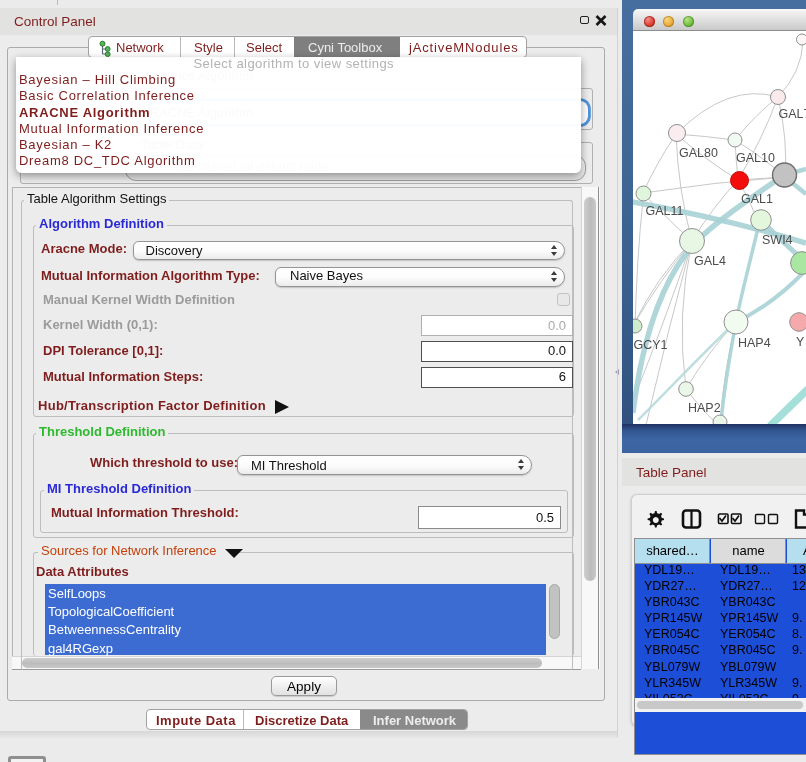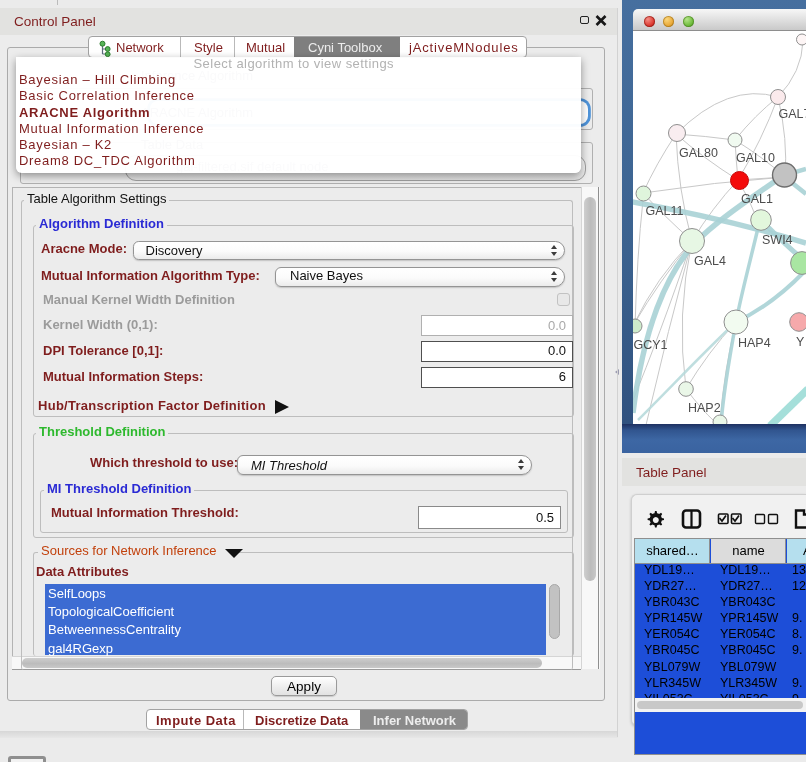--- a/index.html
+++ b/index.html
@@ -41,21 +41,21 @@
 <div class="abs" style="left:0;top:35px;width:618px;height:702px;background:#ececec;"></div>
 
 <div class="abs" style="left:7px;top:47px;width:598px;height:654px;border:1px solid #ababab;border-radius:3px;background:#ececec;"></div>
 
 <div class="abs" style="left:88px;top:36px;width:439px;height:22px;background:#fff;border:1px solid #a2a2a2;border-radius:4px;overflow:hidden;">
   <div class="abs" style="left:91.2px;top:0;width:1px;height:22px;background:#b9b9b9;"></div>
   <div class="abs" style="left:145px;top:0;width:1px;height:22px;background:#b9b9b9;"></div>
   <div class="abs" style="left:205.2px;top:0;width:106.2px;height:22px;background:#7f7f7f;"></div>
   <div class="abs lbl" style="left:27px;top:3px;">Network</div>
   <div class="abs lbl" style="left:105px;top:3px;">Style</div>
-  <div class="abs lbl" style="left:157px;top:3px;">Mutual</div>
+  <div class="abs lbl" style="left:157px;top:3px;">Select</div>
   <div class="abs lbl" style="left:219px;top:3px;color:#ededed;">Cyni Toolbox</div>
   <div class="abs lbl" style="left:320px;top:3px;letter-spacing:0.85px;">jActiveMNodules</div>
   <svg class="abs" style="left:9px;top:2px;" width="14" height="18" viewBox="0 0 14 18">
     <path d="M 4.5,6 V 15 M 4.5,10 H 9 M 4.5,15 H 9" fill="none" stroke="#5d6b7d" stroke-width="1.2"></path>
     <circle cx="4.5" cy="4.7" r="2.5" fill="#57b457" stroke="#2e7d2e"></circle>
     <circle cx="9.7" cy="10" r="2.4" fill="#57b457" stroke="#2e7d2e"></circle>
     <circle cx="9.7" cy="15.2" r="2.4" fill="#57b457" stroke="#2e7d2e"></circle>
   </svg>
 </div>
 
@@ -101,21 +101,21 @@
 <div class="field" style="left:421px;top:367px;width:152px;height:21px;border:1.5px solid #4f4f4f;line-height:18px;">6</div>
 
 <div class="abs lbl b" style="left:38px;top:398px;letter-spacing:0.28px;">Hub/Transcription Factor Definition</div>
 <div class="abs" style="left:275px;top:400px;width:0;height:0;border-top:7px solid transparent;border-bottom:7px solid transparent;border-left:14px solid #111;"></div>
 
 <div class="gbox" style="left:33px;top:433px;width:541px;height:105px;padding-left:24px;">
   <div class="gtitle b" style="left:2px;color:#2eb92e;">Threshold Definition</div>
 </div>
 <div class="abs lbl b" style="left:90px;top:454.5px;">Which threshold to use:</div>
 <div class="combo" style="left:237px;top:455px;width:295px;height:19.5px;">
-    <span class="ctext" style="left:13px;top:2px;font-style:italic;">MI Threshold</span>
+    <span class="ctext" style="left:13px;top:2px;">MI Threshold</span>
     <span class="spin"></span>
   </div>
 
 <div class="gbox" style="left:40px;top:490px;width:528px;height:43px;">
   <div class="gtitle b" style="left:3px;color:#2a2ad4;">MI Threshold Definition</div>
 </div>
 <div class="abs lbl b" style="left:51px;top:504.5px;">Mutual Information Threshold:</div>
 <div class="field" style="left:418px;top:506px;width:143px;height:23px;border:1px solid #8a8a8a;line-height:21px;">0.5</div>
 
 <div class="gbox" style="left:33px;top:552px;width:541px;height:104px;border-bottom:none;">

